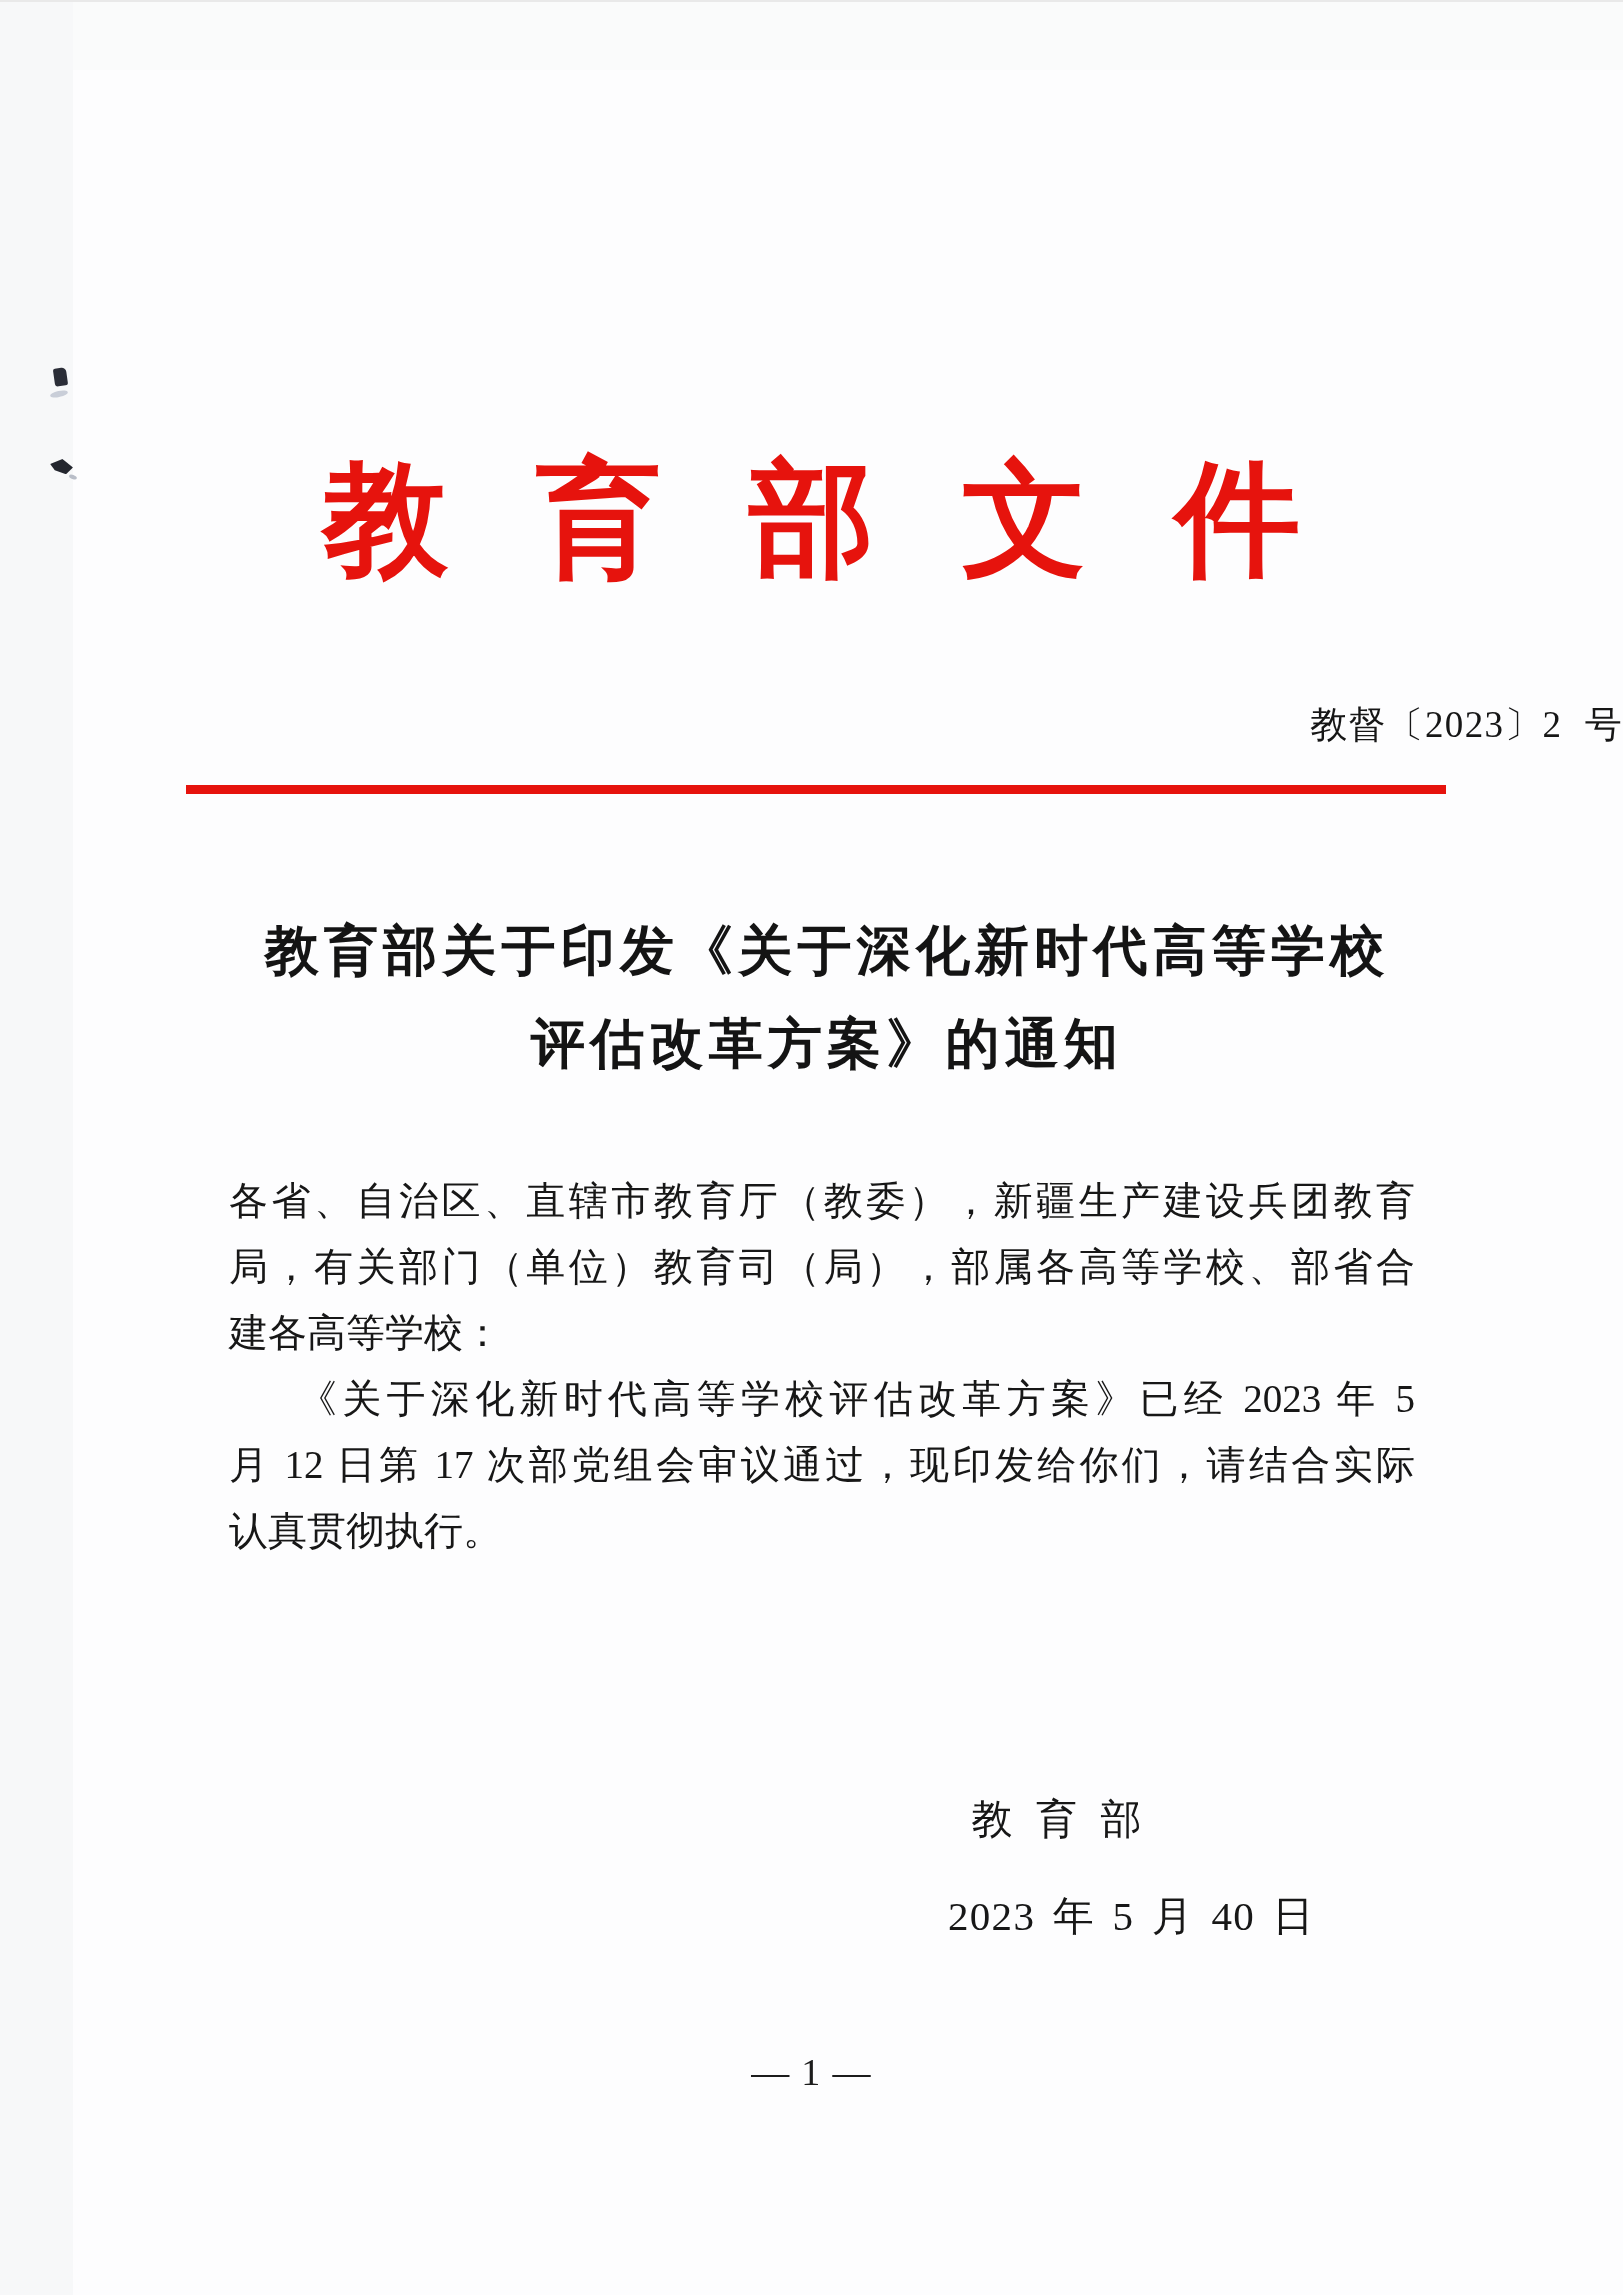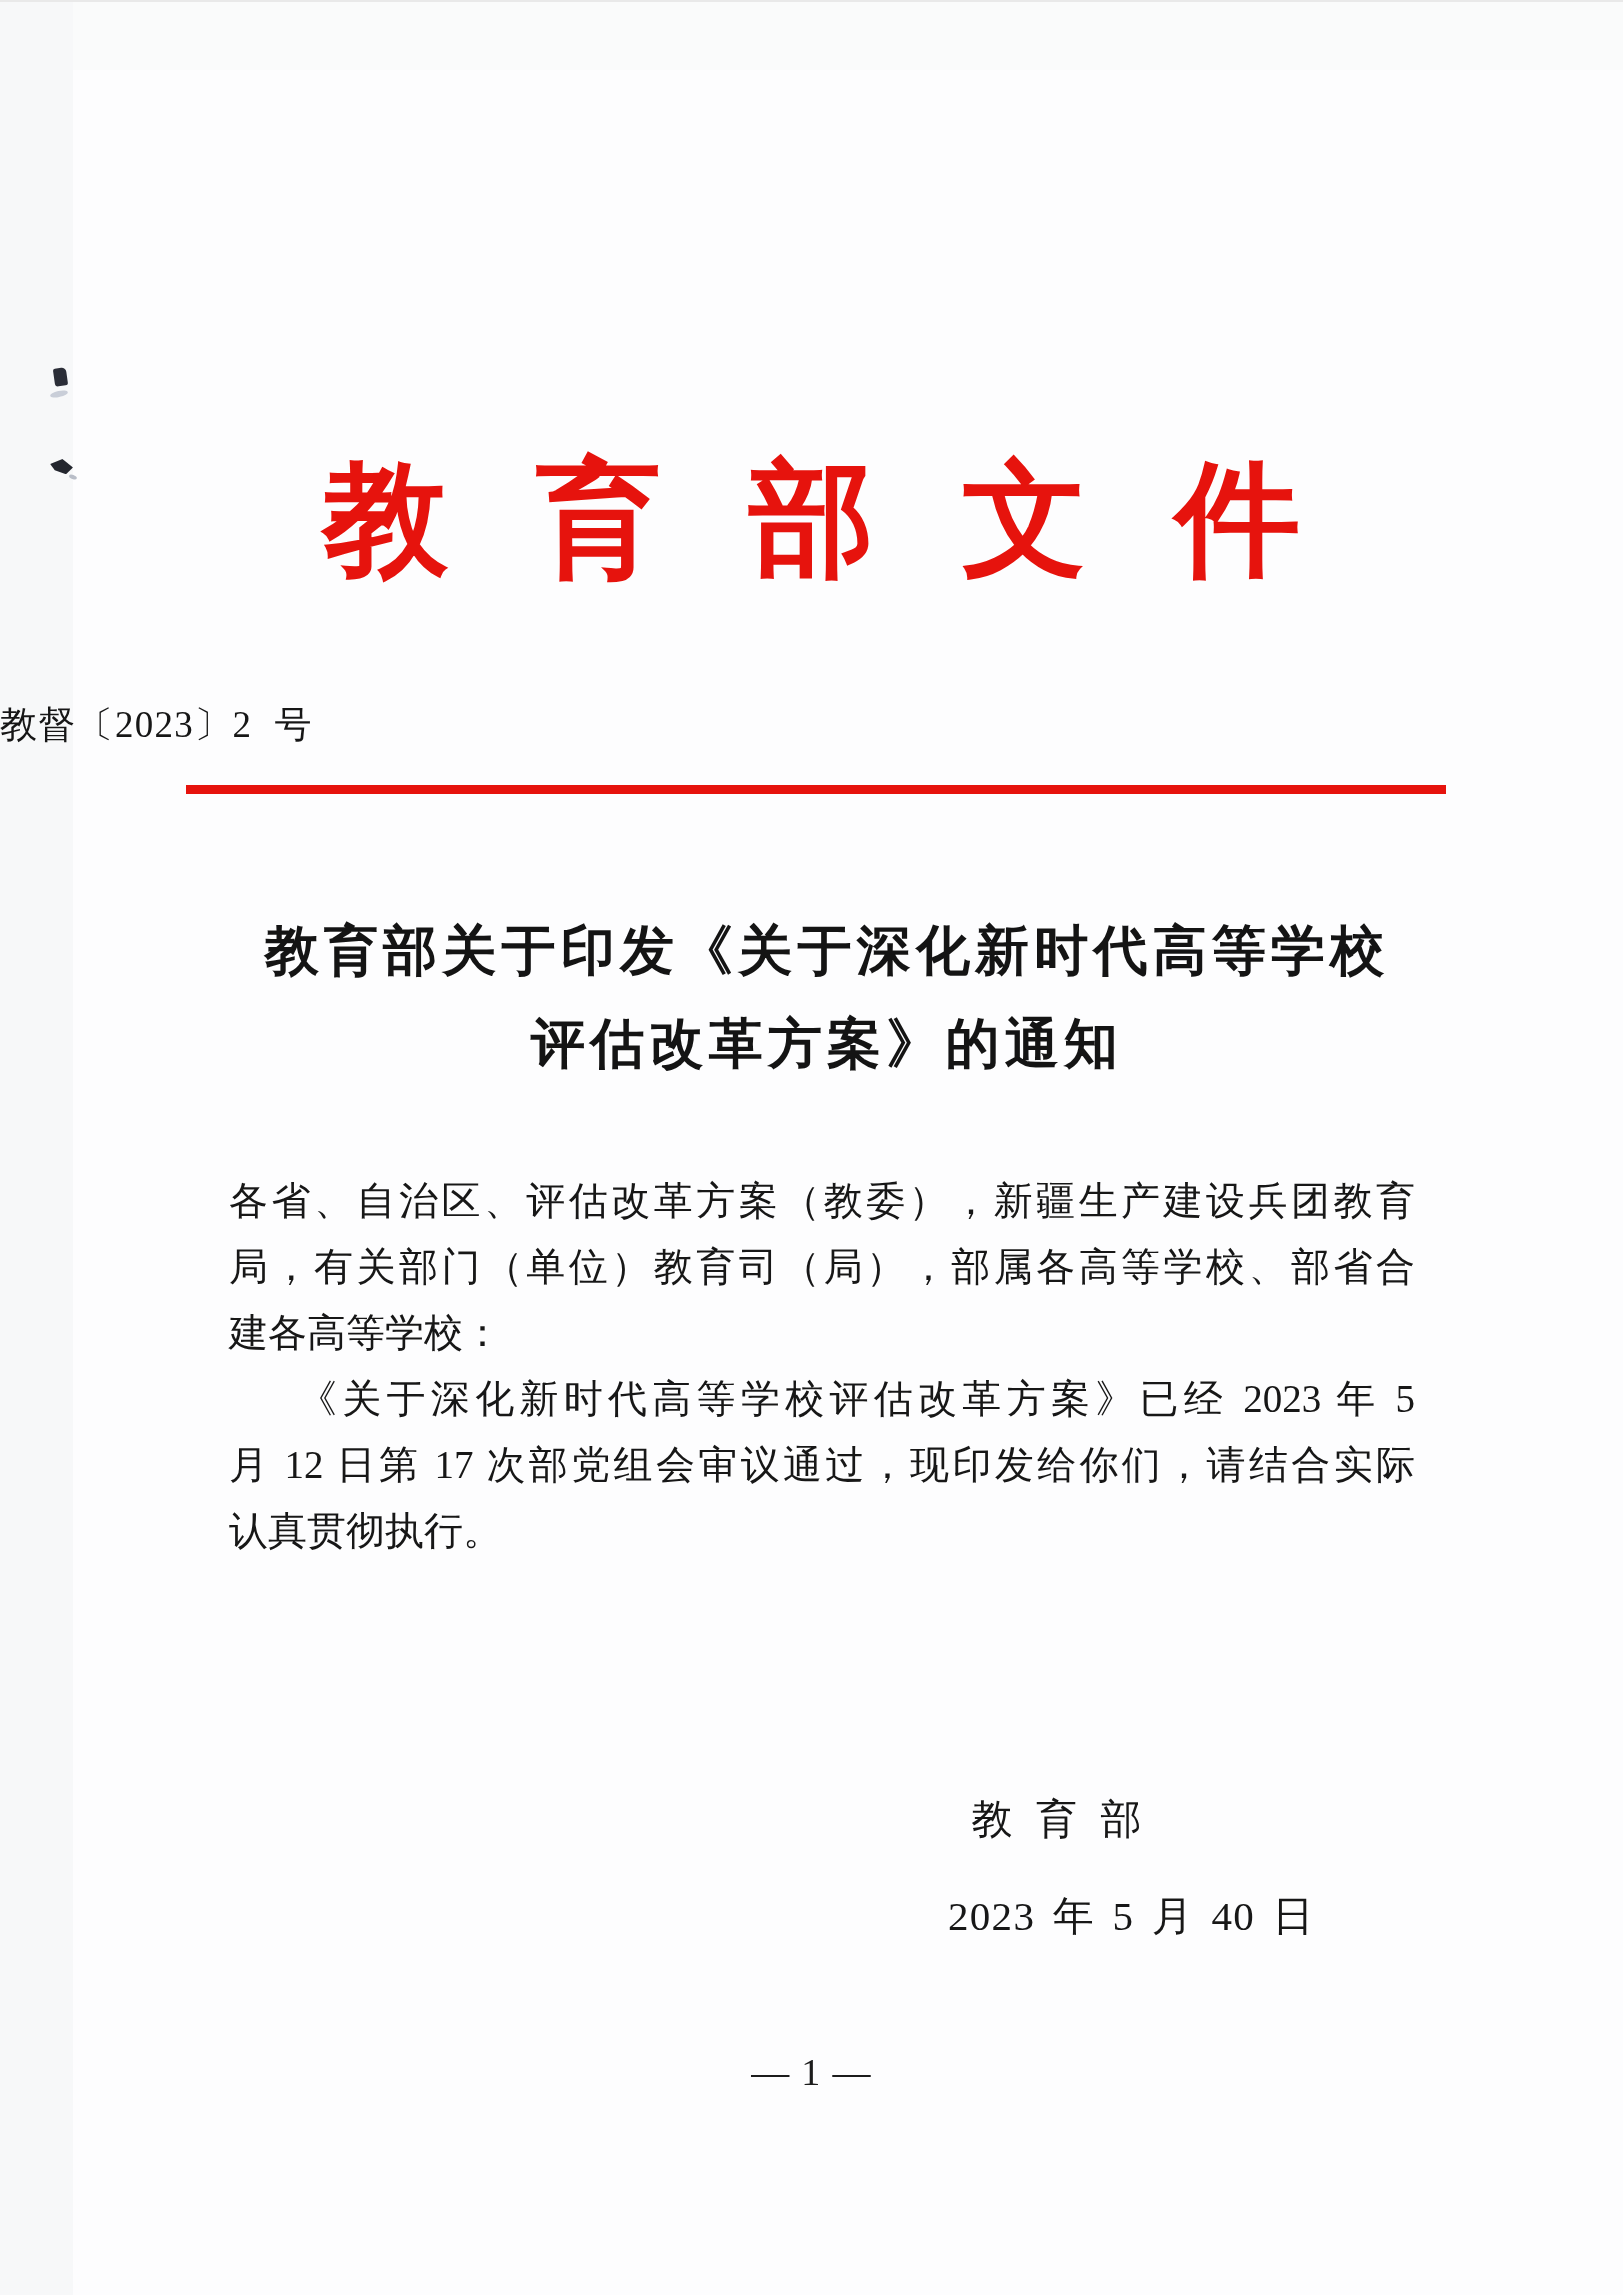--- a/index.html
+++ b/index.html
@@ -33,21 +33,21 @@
     font-size:125px; line-height:125px; font-weight:bold;
     color:var(--accent-red,#e6130d);
     text-align:center; letter-spacing:88px; text-indent:88px;
     white-space:nowrap;
   }
 
   
   .doc-number {
     position:absolute; left:0; right:0; top:699px;
     font-size:37px; line-height:48px;
-    text-align:left; letter-spacing:1.3px; word-spacing:11.8px;
+    text-align:right; letter-spacing:1.3px; word-spacing:11.8px;
     color:#161616;
   }
 
   .red-divider {
     position:absolute; left:186px; top:783px;
     width:1260px; height:8.5px;
     background:var(--accent-red,#e6130d);
   }
 
   
@@ -97,21 +97,21 @@
   <div class="doc-number">教督〔2023〕2 号</div>
 
   <div class="red-divider"></div>
 
   <div class="doc-title">
     <div>教育部关于印发《关于深化新时代高等学校</div>
     <div>评估改革方案》的通知</div>
   </div>
 
   <div class="body-block">
-    <div class="bline jfull">各省、自治区、评估改革方案（教委），新疆生产建设兵团教育</div>
+    <div class="bline jfull">各省、自治区、直辖市教育厅（教委），新疆生产建设兵团教育</div>
     <div class="bline jfull">局，有关部门（单位）教育司（局），部属各高等学校、部省合</div>
     <div class="bline">建各高等学校：</div>
     <div class="bline jfull indent">《关于深化新时代高等学校评估改革方案》已经 2023 年 5</div>
     <div class="bline jfull">月 12 日第 17 次部党组会审议通过，现印发给你们，请结合实际</div>
     <div class="bline">认真贯彻执行。</div>
   </div>
 
   <div class="sign-block">
     <div class="sign-org">教育部</div>
     <div class="sign-date">2023 年 5 月 40 日</div>

